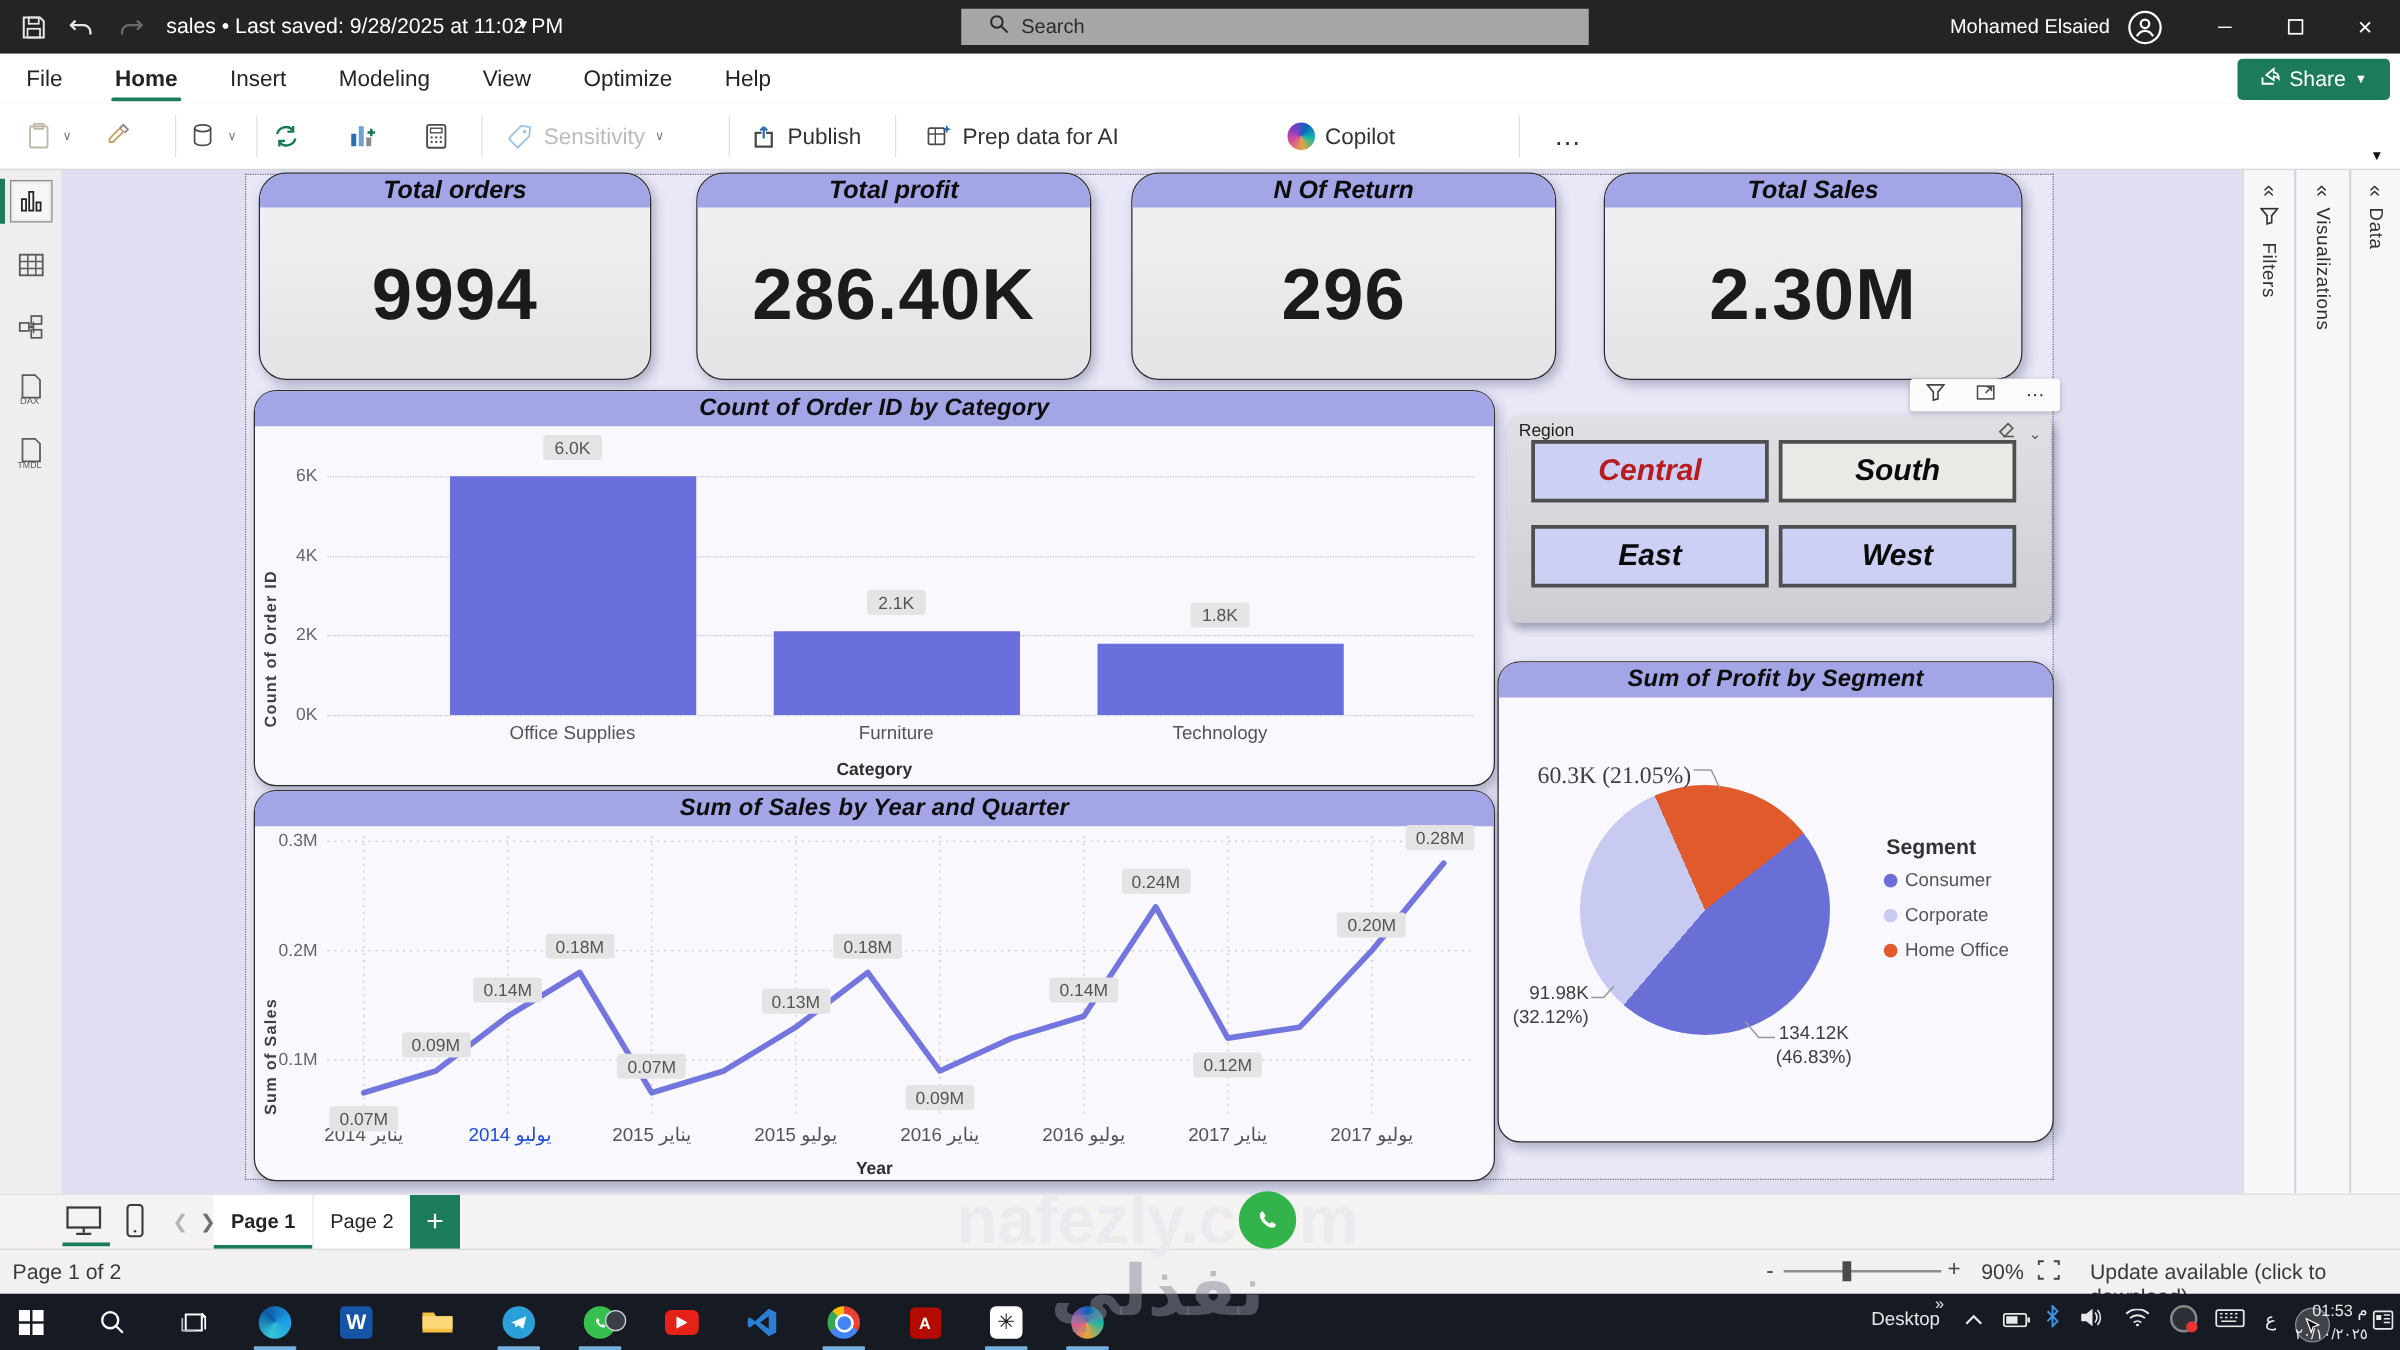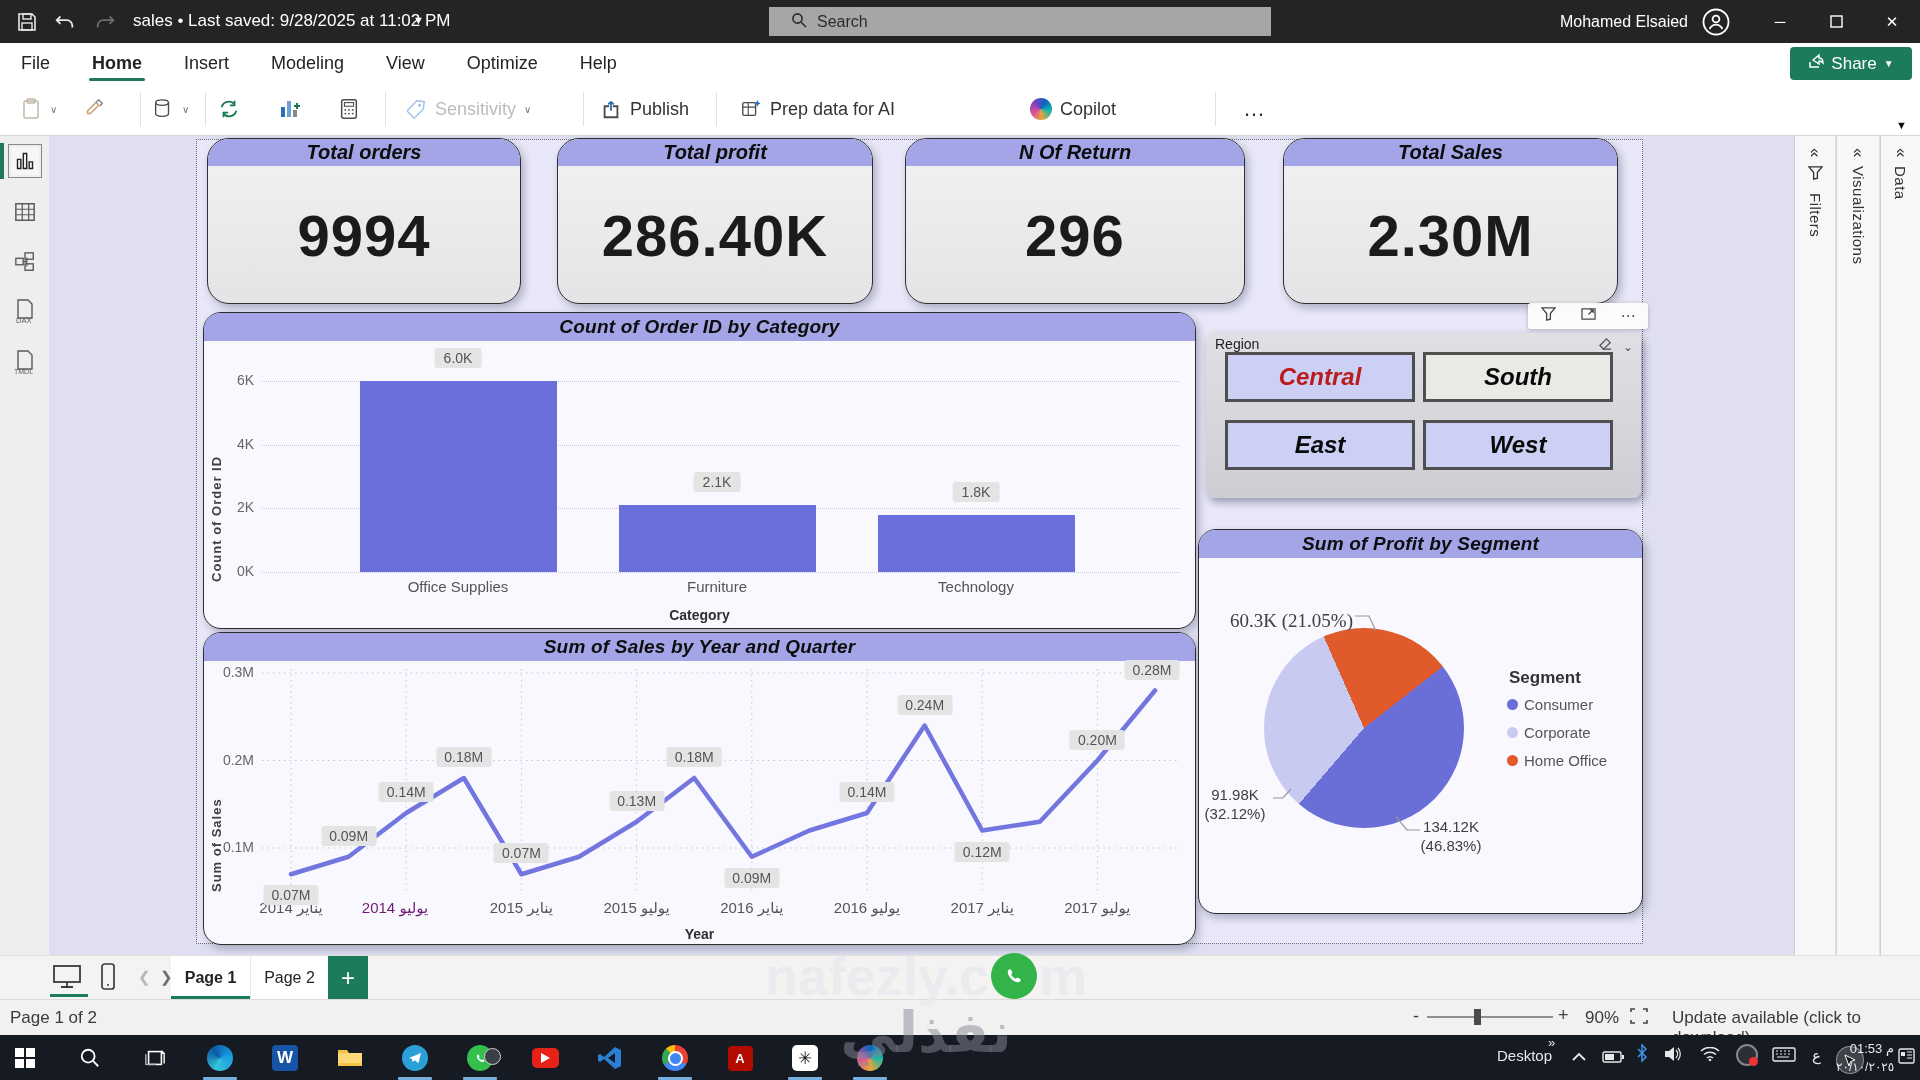--- a/index.html
+++ b/index.html
@@ -326,21 +326,21 @@
       <div style="position: absolute; left: 673.5px; width: 197px; top: 201.7px; height: 57.3px; background: rgb(107, 111, 220);"></div>
       <div style="position: absolute; left: 772px; top: 168.7px; transform: translateX(-50%); background: rgb(228, 228, 228); border-radius: 3px; padding: 2px 9px; font-size: 14px; color: rgb(85, 85, 85);">1.8K</div>
       <div style="position: absolute; left: 772px; top: 265px; transform: translateX(-50%); font-size: 15px; color: rgb(85, 85, 85); white-space: nowrap;">Technology</div>
     </div>
 
   <div class="panel" id="line-panel" style="left:203px;top:632px;width:991px;height:311px">
     <div class="panel-h">Sum of Sales by Year and Quarter</div>
     <div class="ylab" style="bottom:52px">Sum of Sales</div>
     <div class="xlab" style="bottom:2px">Year</div>
   <div style="position: absolute; left: 87px; top: 266px; transform: translateX(-50%); font-size: 15px; color: rgb(85, 85, 85); white-space: nowrap; direction: rtl;">يناير 2014</div>
-      <div style="position: absolute; left: 191px; top: 266px; transform: translateX(-50%); font-size: 15px; color: #701a75; white-space: nowrap; direction: rtl;">يوليو 2014</div>
+      <div style="position: absolute; left: 204px; top: 266px; transform: translateX(-50%); font-size: 15px; color: #1d4ed8; white-space: nowrap; direction: rtl;">يوليو 2014</div>
       <div style="position: absolute; left: 317.4px; top: 266px; transform: translateX(-50%); font-size: 15px; color: rgb(85, 85, 85); white-space: nowrap; direction: rtl;">يناير 2015</div>
       <div style="position: absolute; left: 432.6px; top: 266px; transform: translateX(-50%); font-size: 15px; color: rgb(85, 85, 85); white-space: nowrap; direction: rtl;">يوليو 2015</div>
       <div style="position: absolute; left: 547.8px; top: 266px; transform: translateX(-50%); font-size: 15px; color: rgb(85, 85, 85); white-space: nowrap; direction: rtl;">يناير 2016</div>
       <div style="position: absolute; left: 663px; top: 266px; transform: translateX(-50%); font-size: 15px; color: rgb(85, 85, 85); white-space: nowrap; direction: rtl;">يوليو 2016</div>
       <div style="position: absolute; left: 778.2px; top: 266px; transform: translateX(-50%); font-size: 15px; color: rgb(85, 85, 85); white-space: nowrap; direction: rtl;">يناير 2017</div>
       <div style="position: absolute; left: 893.4px; top: 266px; transform: translateX(-50%); font-size: 15px; color: rgb(85, 85, 85); white-space: nowrap; direction: rtl;">يوليو 2017</div>
       <div style="position: absolute; left: 0px; width: 50px; top: 206px; text-align: right; font-size: 14px; color: rgb(102, 102, 102);">0.1M</div>
       <div style="position: absolute; left: 0px; width: 50px; top: 118.5px; text-align: right; font-size: 14px; color: rgb(102, 102, 102);">0.2M</div>
       <div style="position: absolute; left: 0px; width: 50px; top: 31px; text-align: right; font-size: 14px; color: rgb(102, 102, 102);">0.3M</div>
       <svg width="991" height="311" style="position: absolute; left: 0px; top: 0px; pointer-events: none;">
@@ -406,21 +406,21 @@
 
   <div class="panel" id="pie-panel" style="left:1198px;top:529px;width:443px;height:383px">
     <div class="panel-h">Sum of Profit by Segment</div>
   <div style="position: absolute; left: 65px; top: 98px; width: 200px; height: 200px; border-radius: 50%; background: conic-gradient(from 52deg, rgb(106, 111, 216) 0deg, rgb(106, 111, 216) 168.59deg, rgb(201, 202, 241) 168.59deg, rgb(201, 202, 241) 284.22deg, rgb(224, 90, 43) 284.22deg, rgb(224, 90, 43) 360deg);"></div>
       <svg width="443" height="383" style="position: absolute; left: 0px; top: 0px; pointer-events: none;">
         <polyline points="156,86 170,86 177,101" fill="none" stroke="#9a9a9a" stroke-width="1.2"></polyline>
         <polyline points="74,268 84,268 92,259" fill="none" stroke="#9a9a9a" stroke-width="1.2"></polyline>
         <polyline points="221,300 208,300 197,287" fill="none" stroke="#9a9a9a" stroke-width="1.2"></polyline>
       </svg>
       <div style="position: absolute; left: 12px; top: 80px; width: 142px; text-align: right; font-size: 19px; color: rgb(64, 64, 64); font-family: Liberation Serif, serif;">60.3K (21.05%)</div>
-      <div style="position: absolute; left: 0px; top: 256px; width: 72px; text-align: center; font-size: 15px; color: rgb(64, 64, 64); line-height: 1.25;">91.98K<br>(32.12%)</div>
+      <div style="position: absolute; left: 0px; top: 256px; width: 72px; text-align: right; font-size: 15px; color: rgb(64, 64, 64); line-height: 1.25;">91.98K<br>(32.12%)</div>
       <div style="position: absolute; left: 194px; top: 288px; width: 116px; text-align: center; font-size: 15px; color: rgb(64, 64, 64); line-height: 1.25;">134.12K<br>(46.83%)</div>
       <div style="position: absolute; left: 310px; top: 138px; font-size: 17px; font-weight: bold; color: rgb(51, 51, 51);">Segment</div>
       <div style="position: absolute; left: 308px; top: 166px; display: flex; align-items: center; gap: 6px;">
         <div style="width: 11px; height: 11px; border-radius: 50%; background: rgb(106, 111, 216); flex: 0 0 auto;"></div>
         <div style="font-size: 15px; color: rgb(85, 85, 85); white-space: nowrap;">Consumer</div>
       </div>
       <div style="position: absolute; left: 308px; top: 194px; display: flex; align-items: center; gap: 6px;">
         <div style="width: 11px; height: 11px; border-radius: 50%; background: rgb(201, 202, 241); flex: 0 0 auto;"></div>
         <div style="font-size: 15px; color: rgb(85, 85, 85); white-space: nowrap;">Corporate</div>
       </div>

